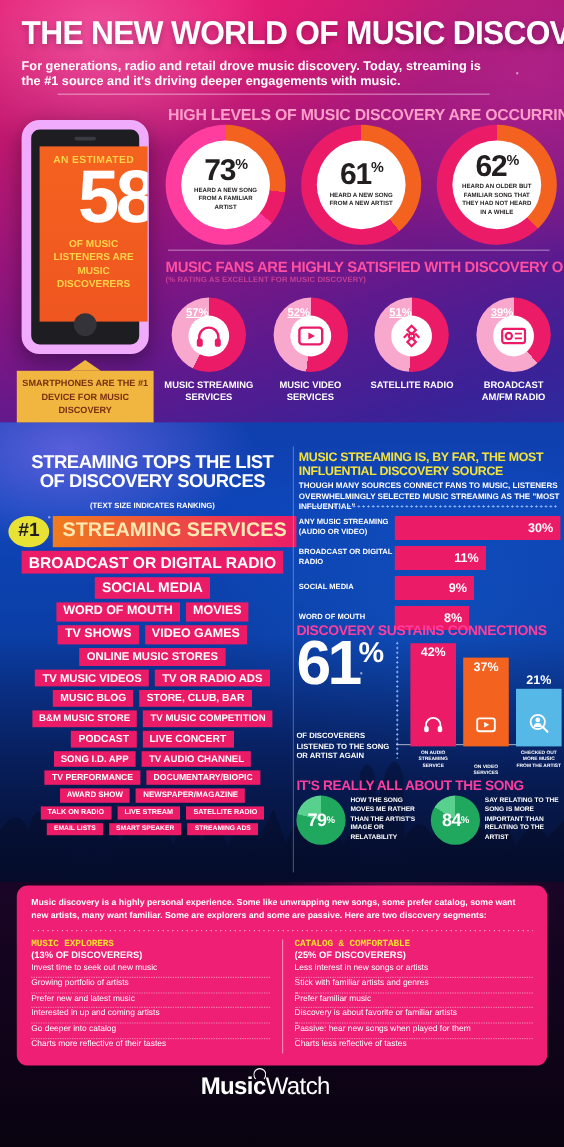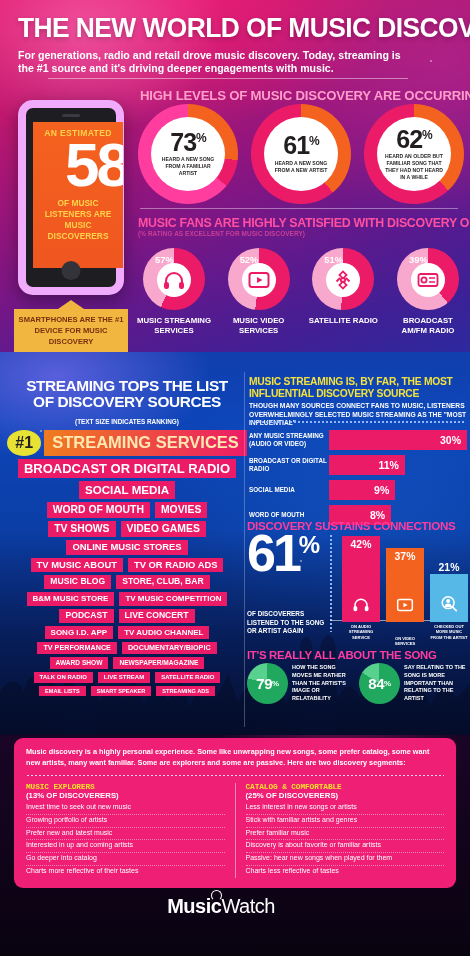--- a/index.html
+++ b/index.html
@@ -101,21 +101,21 @@
     padding:0 5px;
   }
   .d-pct{ font-size:25px; font-weight:bold; color:#231f20; line-height:.9; letter-spacing:-1px;}
   .d-pct sup{ font-size:12px; vertical-align:super;}
   .d-lab{ font-size:5.1px; font-weight:bold; color:#231f20; text-align:center; line-height:1.35; margin-top:3px;}
 
   
   .pies{ position:absolute; left:136px; top:248px; width:330px; display:flex; justify-content:space-between;}
   .pie-col{ width:76px; display:flex; flex-direction:column; align-items:center;}
   .pie{ width:62px; height:62px; border-radius:50%; position:relative;}
-  .pie-pct{ position:absolute; left:12px; top:6px; color:#fff; font-size:9.4px; font-weight:bold;}
+  .pie-pct{ position:absolute; left:12px; top:6px; color:#fff; font-size:9.4px; font-weight:bold;text-decoration:underline;}
   .pie-icon{
     position:absolute; left:50%; top:52%; transform:translate(-50%,-50%);
     width:34px; height:34px; border-radius:50%; background:#fff;
     display:flex; align-items:center; justify-content:center;
   }
   .pie-lab{ color:#fff; font-size:7.8px; font-weight:bold; text-align:center; line-height:1.3; margin-top:6px;}
 
   
   .wc-title{
     position:absolute; left:14px; top:378px; width:226px; color:#fff; font-weight:bold;
@@ -333,21 +333,21 @@
       <div class="chip t4">MOVIES</div>
     </div>
     <div class="wc-row">
       <div class="chip t4">TV SHOWS</div>
       <div class="chip t4">VIDEO GAMES</div>
     </div>
     <div class="wc-row">
       <div class="chip t5">ONLINE MUSIC STORES</div>
     </div>
     <div class="wc-row">
-      <div class="chip t5">TV MUSIC ABOUT</div>
+      <div class="chip t5">TV MUSIC VIDEOS</div>
       <div class="chip t5">TV OR RADIO ADS</div>
     </div>
     <div class="wc-row">
       <div class="chip t6">MUSIC BLOG</div>
       <div class="chip t6">STORE, CLUB, BAR</div>
     </div>
     <div class="wc-row">
       <div class="chip t7">B&amp;M MUSIC STORE</div>
       <div class="chip t7">TV MUSIC COMPETITION</div>
     </div>

